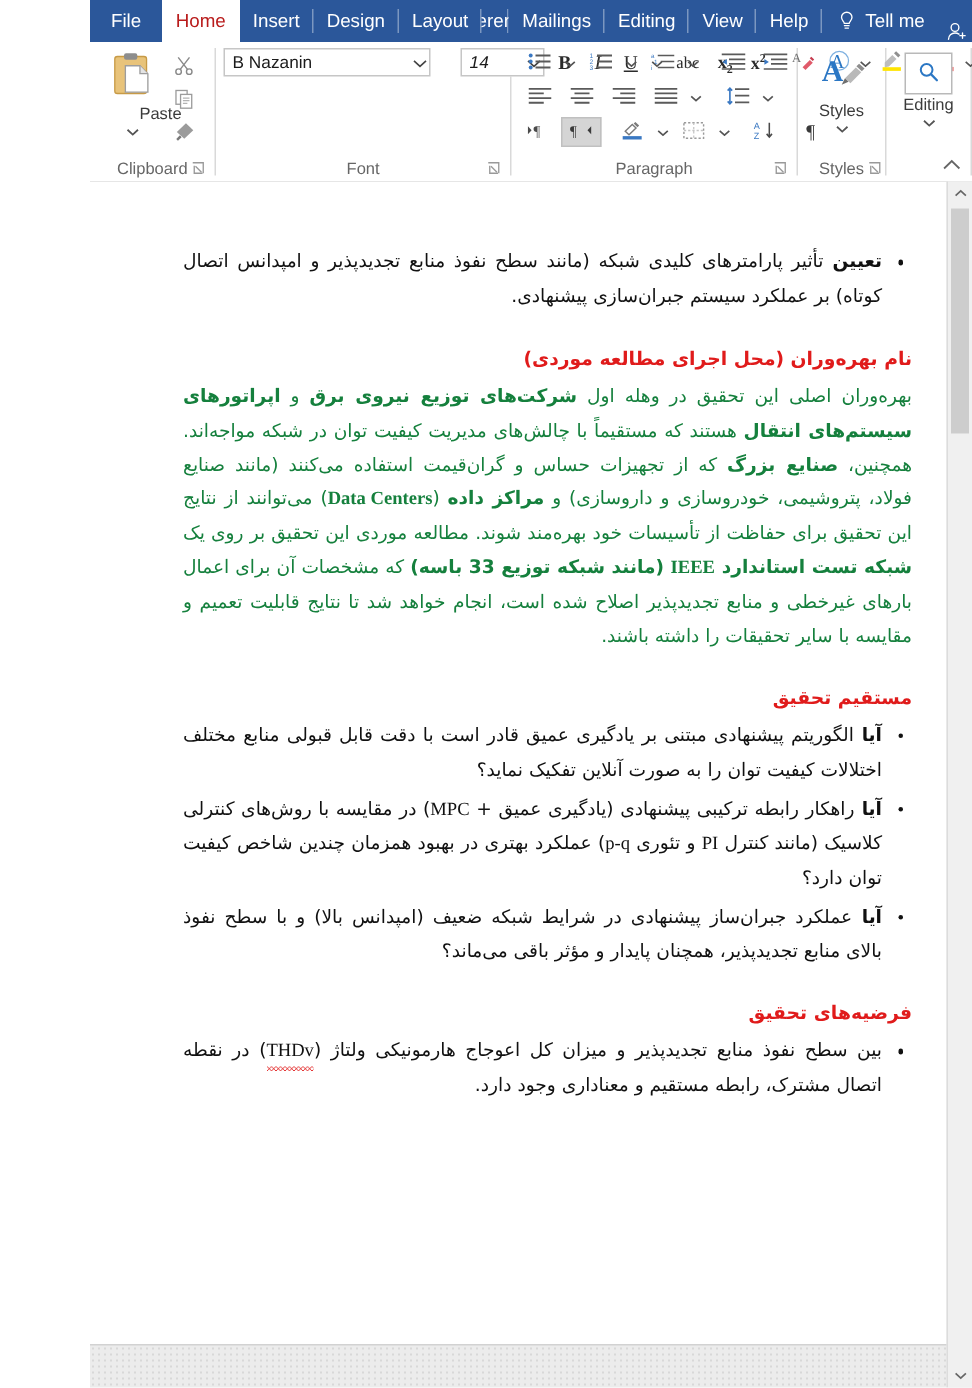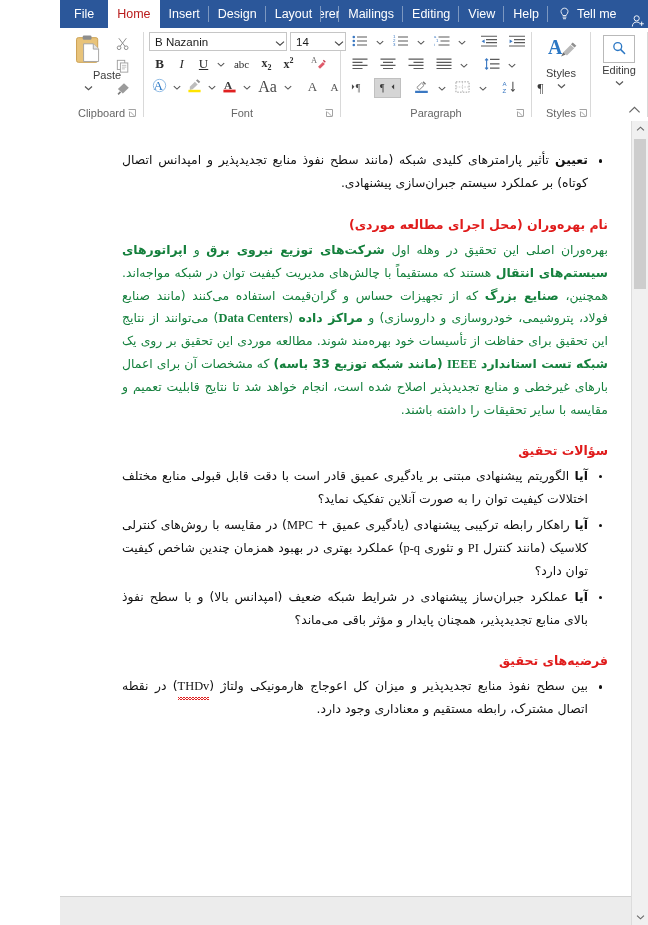--- a/index.html
+++ b/index.html
@@ -60,29 +60,29 @@
   .clip-body{display:flex;gap:2px;}
   .paste-btn{
     display:flex;flex-direction:column;align-items:center;width:46px;
     padding-top:2px;
   }
   .paste-lbl{font-size:11px;margin-top:1px;color:#3b3b3b;padding-left:38px;}
   .cbcol{display:flex;flex-direction:column;gap:4px;padding-top:4px;}
   .mini{width:20px;height:18px;display:flex;align-items:center;justify-content:center;}
 
   
-  .font-body{display:flex;flex-direction:column;gap:3px;padding-top:5px;}
+  .font-body{display:flex;flex-direction:row;gap:3px;padding-top:5px;}
   .row{display:flex;align-items:center;gap:1px;}
   .combo{
     display:flex;align-items:center;justify-content:space-between;
     border:1px solid #c6c6c6;background:#fff;height:19px;
     font-size:11.5px;color:#1b1b1b;padding:0 2px 0 5px;box-sizing:border-box;
   }
   .combo.name{width:138px;}
-  .combo.size{width:56px;margin-left:2px;}
+  .combo.size{width:56px;margin-left:19px;font-style:italic;}
   .caret{width:9px;height:9px;display:block;}
   .btn{
     width:21px;height:20px;display:flex;align-items:center;justify-content:center;
     font-size:12px;color:#2b2b2b;border:1px solid transparent;box-sizing:border-box;
   }
   .btn.on{background:#d5d5d5;border-color:#c0c0c0;}
   .btn.wide{width:27px;}
   .btn b{font-family:"Liberation Serif",serif;font-weight:bold;font-size:13px;}
   .btn i{font-family:"Liberation Serif",serif;font-size:13px;}
   .btn u{font-family:"Liberation Serif",serif;font-size:13px;}
@@ -115,21 +115,21 @@
   }
   .page{
     position:absolute;left:0;top:0;width:610px;height:775px;
     background:#ffffff;
     box-shadow:0 0 0 1px #d2d2d2;
     box-sizing:border-box;
     direction:rtl;
     font-family:"DejaVu Sans","Liberation Sans",sans-serif;
   }
   .page .inner{
-    position:absolute;left:62px;right:62px;top:28px;
+    position:absolute;left:62px;right:62px;top:42px;
   }
 
   
   .vscroll{
     position:absolute;top:121px;right:0;width:16px;bottom:0;
     background:#f0f0f0;border-left:1px solid #dcdcdc;
   }
   .vscroll .up,.vscroll .dn{
     position:absolute;left:0;right:0;height:16px;
     display:flex;align-items:center;justify-content:center;
@@ -707,21 +707,21 @@
         </ul>
 
         <div class="sp10"></div>
 
         <div class="h-red">نام بهره‌وران (محل اجرای مطالعه موردی)</div>
 
         <p class="body"><span>بهره‌وران اصلی این تحقیق در وهله اول </span><b class="bd">شرکت‌های توزیع نیروی برق</b><span> و </span><b class="bd">اپراتورهای سیستم‌های انتقال</b><span> هستند که مستقیماً با چالش‌های مدیریت کیفیت توان در شبکه مواجه‌اند. همچنین، </span><b class="bd">صنایع بزرگ</b><span> که از تجهیزات حساس و گران‌قیمت استفاده می‌کنند (مانند صنایع فولاد، پتروشیمی، خودروسازی و داروسازی) و </span><b class="bd">مراکز داده</b><span> (</span><span class="lat">Data Centers</span><span>) می‌توانند از نتایج این تحقیق برای حفاظت از تأسیسات خود بهره‌مند شوند. مطالعه موردی این تحقیق بر روی یک </span><b class="bd">شبکه تست استاندارد </b><span class="lat">IEEE</span><b class="bd"> (مانند شبکه توزیع 33 باسه)</b><span> که مشخصات آن برای اعمال بارهای غیرخطی و منابع تجدیدپذیر اصلاح شده است، انجام خواهد شد تا نتایج قابلیت تعمیم و مقایسه با سایر تحقیقات را داشته باشند.</span></p>
 
         <div class="sp10"></div>
 
-        <div class="h-red">سؤالات تحقیق</div>
+        <div class="h-red">مستقیم تحقیق</div>
 
         <ul class="bul">
           <li><b class="bd">آیا </b><span>الگوریتم پیشنهادی مبتنی بر یادگیری عمیق قادر است با دقت قابل قبولی منابع مختلف اختلالات کیفیت توان را به صورت آنلاین تفکیک نماید؟</span></li>
           <li><b class="bd">آیا </b><span>راهکار رابطه ترکیبی پیشنهادی (یادگیری عمیق + </span><span class="lat reg">MPC</span><span>) در مقایسه با روش‌های کنترلی کلاسیک (مانند کنترل </span><span class="lat reg">PI</span><span> و تئوری </span><span class="lat reg">p-q</span><span>) عملکرد بهتری در بهبود همزمان چندین شاخص کیفیت توان دارد؟</span></li>
           <li><b class="bd">آیا </b><span>عملکرد جبران‌ساز پیشنهادی در شرایط شبکه ضعیف (امپدانس بالا) و با سطح نفوذ بالای منابع تجدیدپذیر، همچنان پایدار و مؤثر باقی می‌ماند؟</span></li>
         </ul>
 
         <div class="sp10"></div>
 
         <div class="h-red">فرضیه‌های تحقیق</div>

